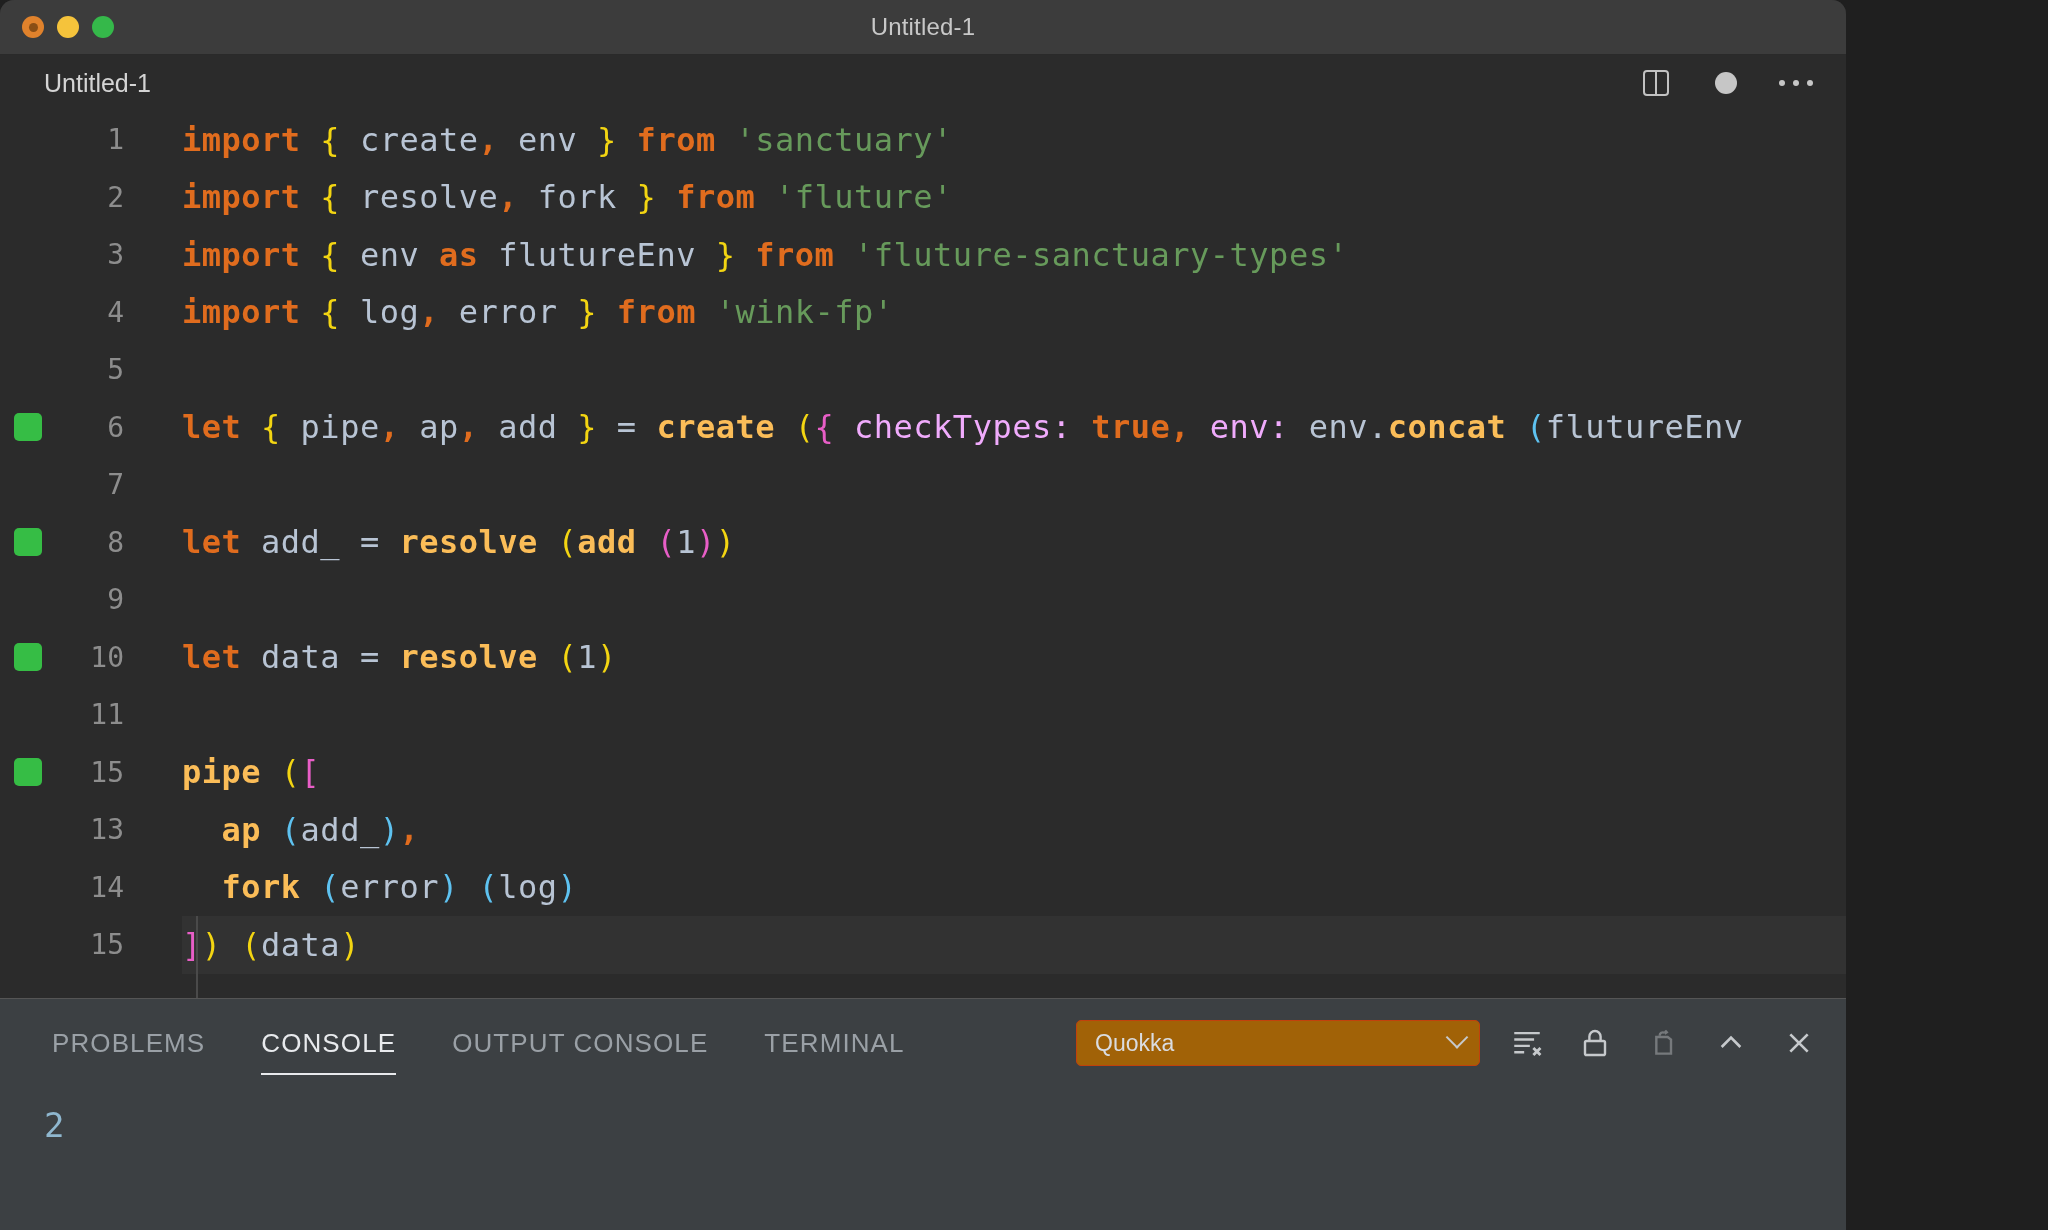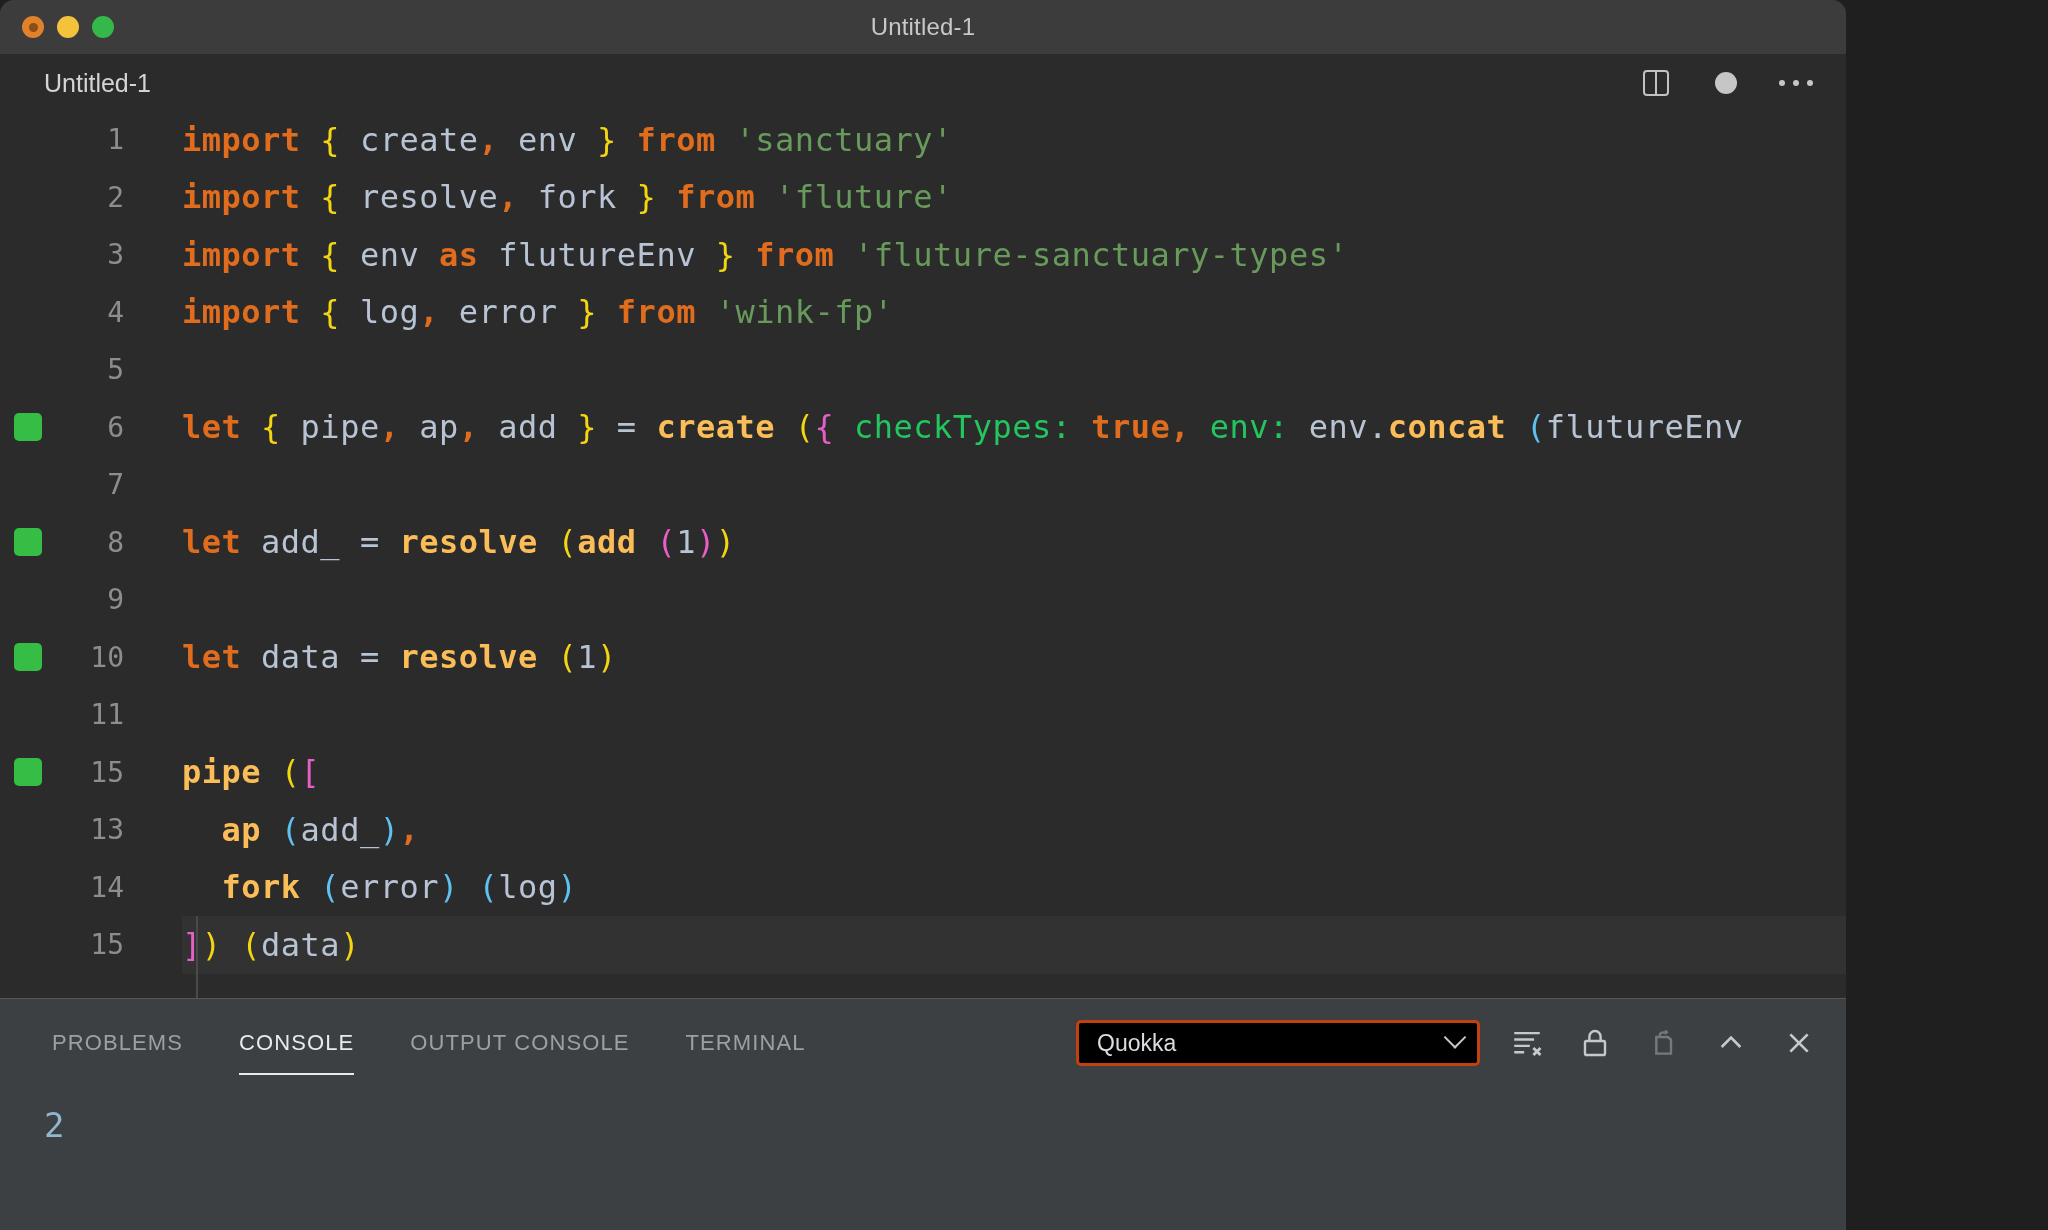--- a/index.html
+++ b/index.html
@@ -103,21 +103,21 @@
   .indent-guide {
     position: absolute; left: 196px; width: 2px; background: #4a4a4a;
     z-index: 3;
   }
 
   
   .t-kw      { color: #e06c1e; font-weight: bold; }
   .t-plain   { color: #b8c4d4; }
   .t-str     { color: #679a5b; }
   .t-fn      { color: #fbbd58; font-weight: bold; }
-  .t-prop    { color: #22c55e; }
+  .t-prop    { color: #f0abfc; }
   .t-num     { color: #b8c4d4; }
   .t-op      { color: #b8c4d4; }
   .b-yellow  { color: #f3d512; }
   .b-magenta { color: #e85ec7; }
   .b-blue    { color: #5ec2f0; }
 
   .ruler { position: absolute; top: 0; bottom: 0; width: 1px;
            border-left: 1px dashed #454545; }
   .hscroll { position: absolute; height: 7px; background: #6e6e6e;
              border-radius: 4px; }
@@ -128,37 +128,37 @@
     background: #3c4043;
     display: flex; flex-direction: column;
     border-top: 1px solid #555;
   }
   .panel-header {
     height: 88px; flex: 0 0 88px;
     display: flex; align-items: center;
     position: relative; padding-left: 52px;
   }
   .ptab {
-    font-size: 22px; letter-spacing: 1.1px; color: #9aa0a6;
+    font-size: 26px; letter-spacing: 1.1px; color: #9aa0a6;
     margin-right: 56px; position: relative; height: 88px;
     display: flex; align-items: center; text-align: center;
   }
   .ptab.active { color: #e8eaed; }
   .ptab.active::after {
     content: ""; position: absolute; left: 0; right: 0; bottom: 12px;
     height: 2px; background: #e8eaed;
   }
   .panel-actions {
     position: absolute; right: 26px; top: 0; height: 88px;
     display: flex; align-items: center; gap: 26px;
   }
   .select {
     width: 404px; height: 46px;
-    border: 3px solid #c2410c; border-radius: 5px;
-    background: #000000;
+    border: 1px solid #c2410c; border-radius: 5px;
+    background: #a16207;
     display: flex; align-items: center;
     padding: 0 14px 0 18px;
     font-size: 23px; color: #dadce0;
     justify-content: space-between;
   }
   .chev-dn { width: 16px; height: 16px; border-right: 2.5px solid #c6c9cc;
              border-bottom: 2.5px solid #c6c9cc; transform: rotate(45deg) translate(-4px,-4px); }
   .picon { width: 42px; height: 42px; display: flex; align-items: center;
            justify-content: center; color: #c6c9cc; }
   .picon.dim { opacity: .42; }

